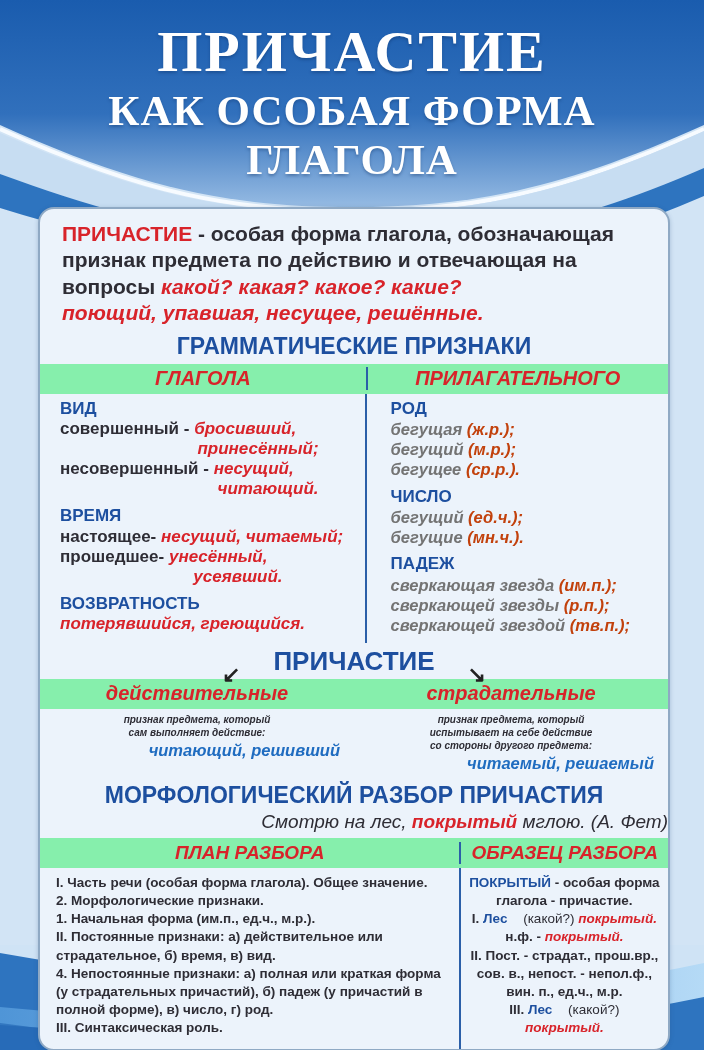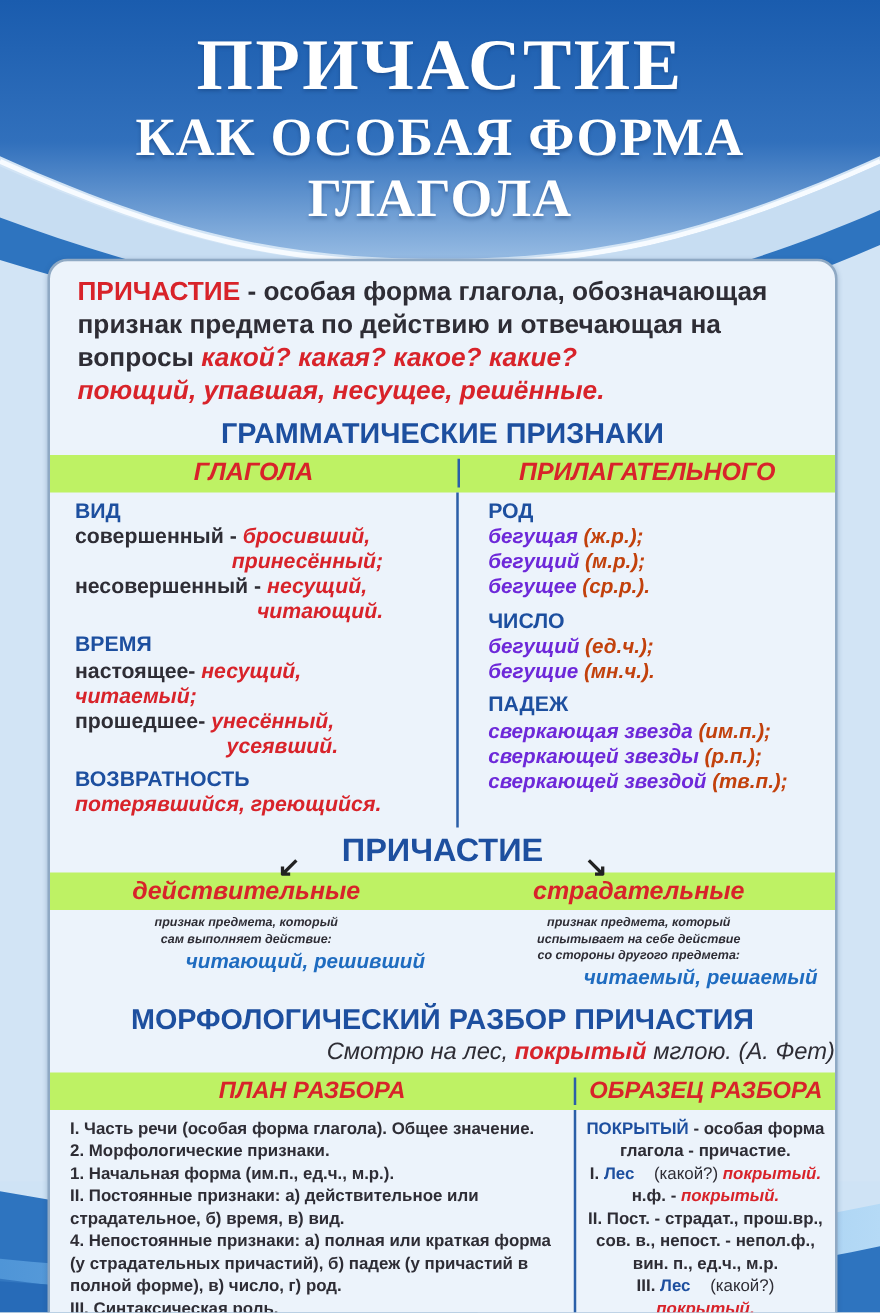--- a/index.html
+++ b/index.html
@@ -26,39 +26,39 @@
   }
   
   .def{padding:12px 20px 4px 22px;font-size:21px;font-weight:bold;line-height:1.26;color:#2e2d35;}
   .def .term{color:#d8232a;}
   .def .q{color:#d8232a;font-style:italic;}
   .def .ex{color:#d8232a;font-style:italic;}
   
   .h-blue{color:#1d4f9f;font-weight:bold;text-align:center;}
   .gram-h{font-size:23px;margin:2px 0 4px;}
   
-  .strip{display:flex;background:#bef264;align-items:center;height:30px;}
+  .strip{display:flex;background:#86efac;align-items:center;height:30px;}
   .strip .cell{font-weight:bold;font-style:italic;color:#d8232a;text-align:center;font-size:20px;}
   .c52{width:52%;}
   .c48{width:48%;}
   .c50{width:50%;}
   .c67{width:67%;}
   .c33{width:33%;}
   .vline-r{border-right:2px solid #2b5fa8;}
   
   .gram-cols{display:flex;}
-  .gcol-l{width:52%;box-sizing:border-box;padding:5px 24px 8px 20px;}
+  .gcol-l{width:52%;box-sizing:border-box;padding:5px 12px 8px 20px;}
   .gcol-r{width:48%;box-sizing:border-box;padding:5px 15px 8px 24px;}
   .g-label{color:#1d4f9f;font-weight:bold;font-size:17px;line-height:1.2;}
   .g-line{font-size:17px;font-weight:bold;line-height:1.18;color:#2e2d35;}
   .g-line .rex{color:#d8232a;font-style:italic;}
   .g-cont{font-size:17px;font-weight:bold;font-style:italic;color:#d8232a;line-height:1.18;text-align:right;padding-right:34px;}
   .g-gap{height:7px;}
   .a-line{font-size:16.5px;font-weight:bold;font-style:italic;line-height:1.22;}
-  .a-line .w{color:#6d28d9;}
+  .a-line .w{color:#737373;}
   .a-line .n{color:#c2410c;}
   
   .part-head{position:relative;margin:3px 0 2px;}
   .part-head .word{font-size:26px;}
   .arrow{position:absolute;top:16px;font-size:22px;color:#222;font-weight:bold;}
   .arrow.l{left:182px;}
   .arrow.r{right:182px;}
   .desc-cols{display:flex;padding:4px 0 6px;}
   .dcol{width:50%;box-sizing:border-box;text-align:center;padding:0 14px;}
   .d-line{font-size:10px;font-weight:bold;font-style:italic;color:#2e2d35;line-height:1.3;}

